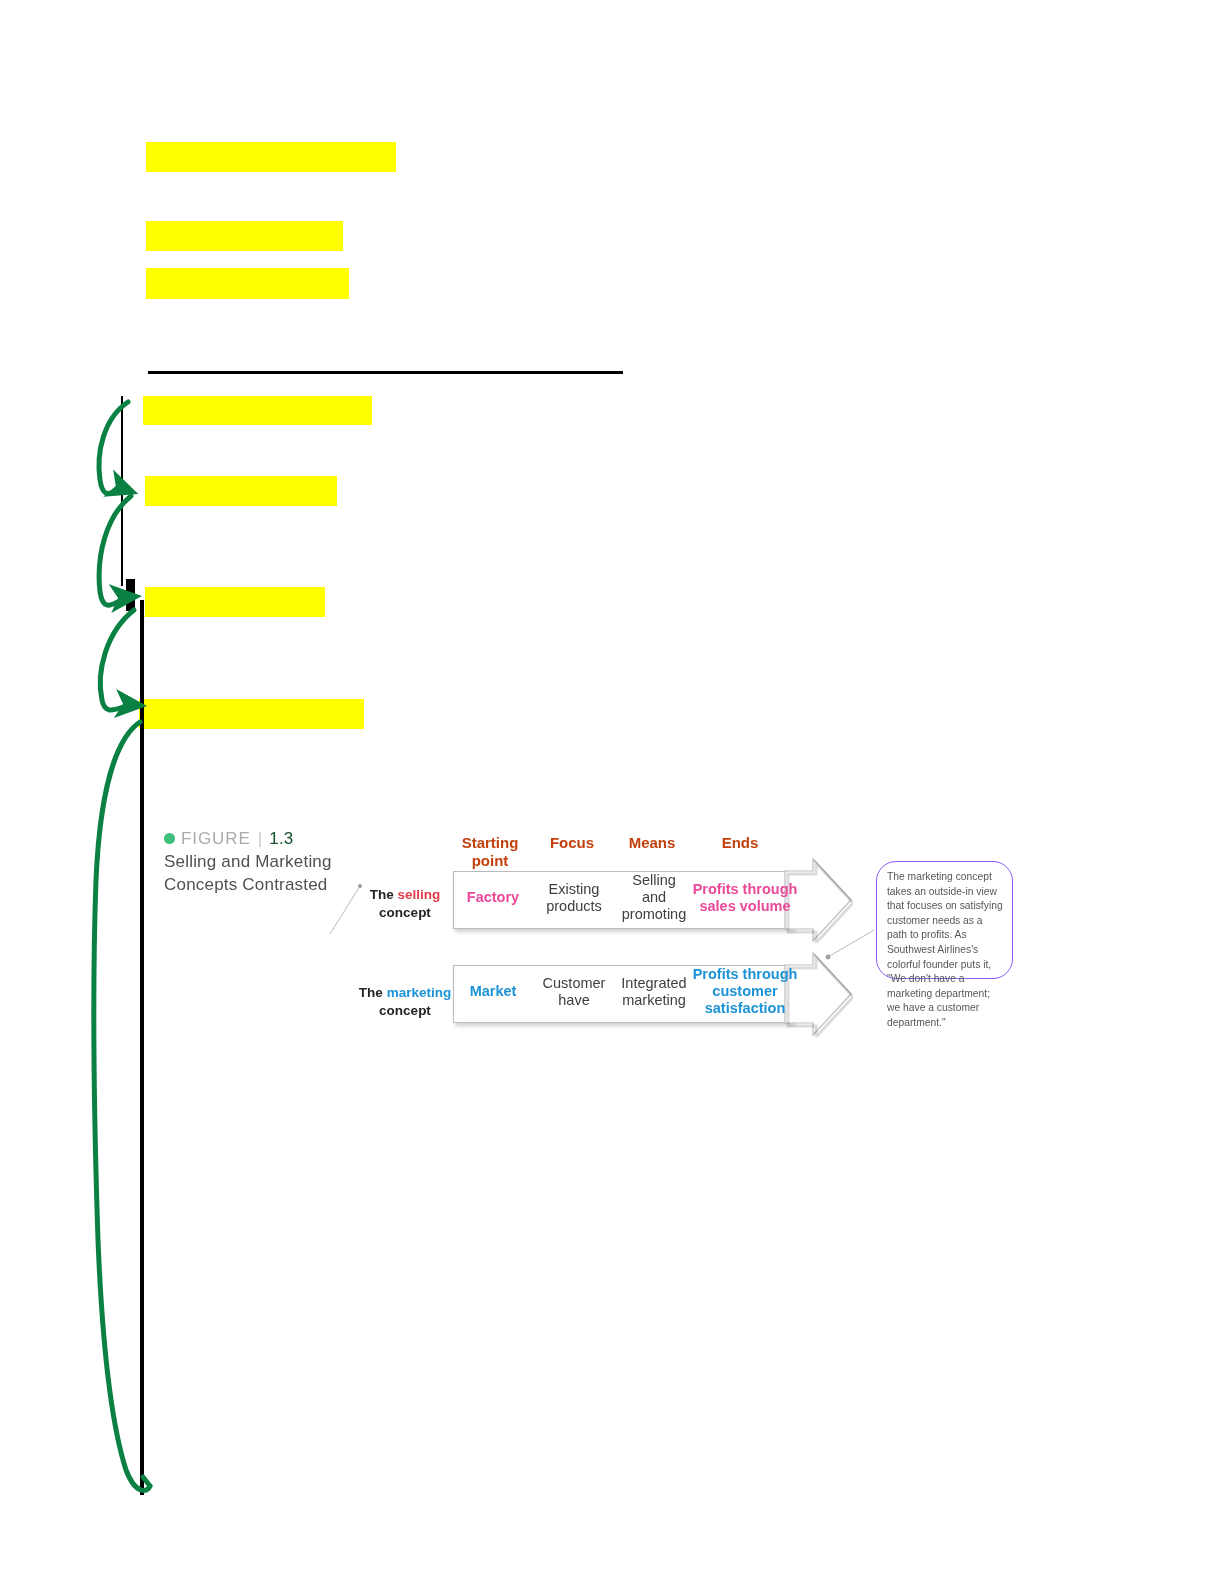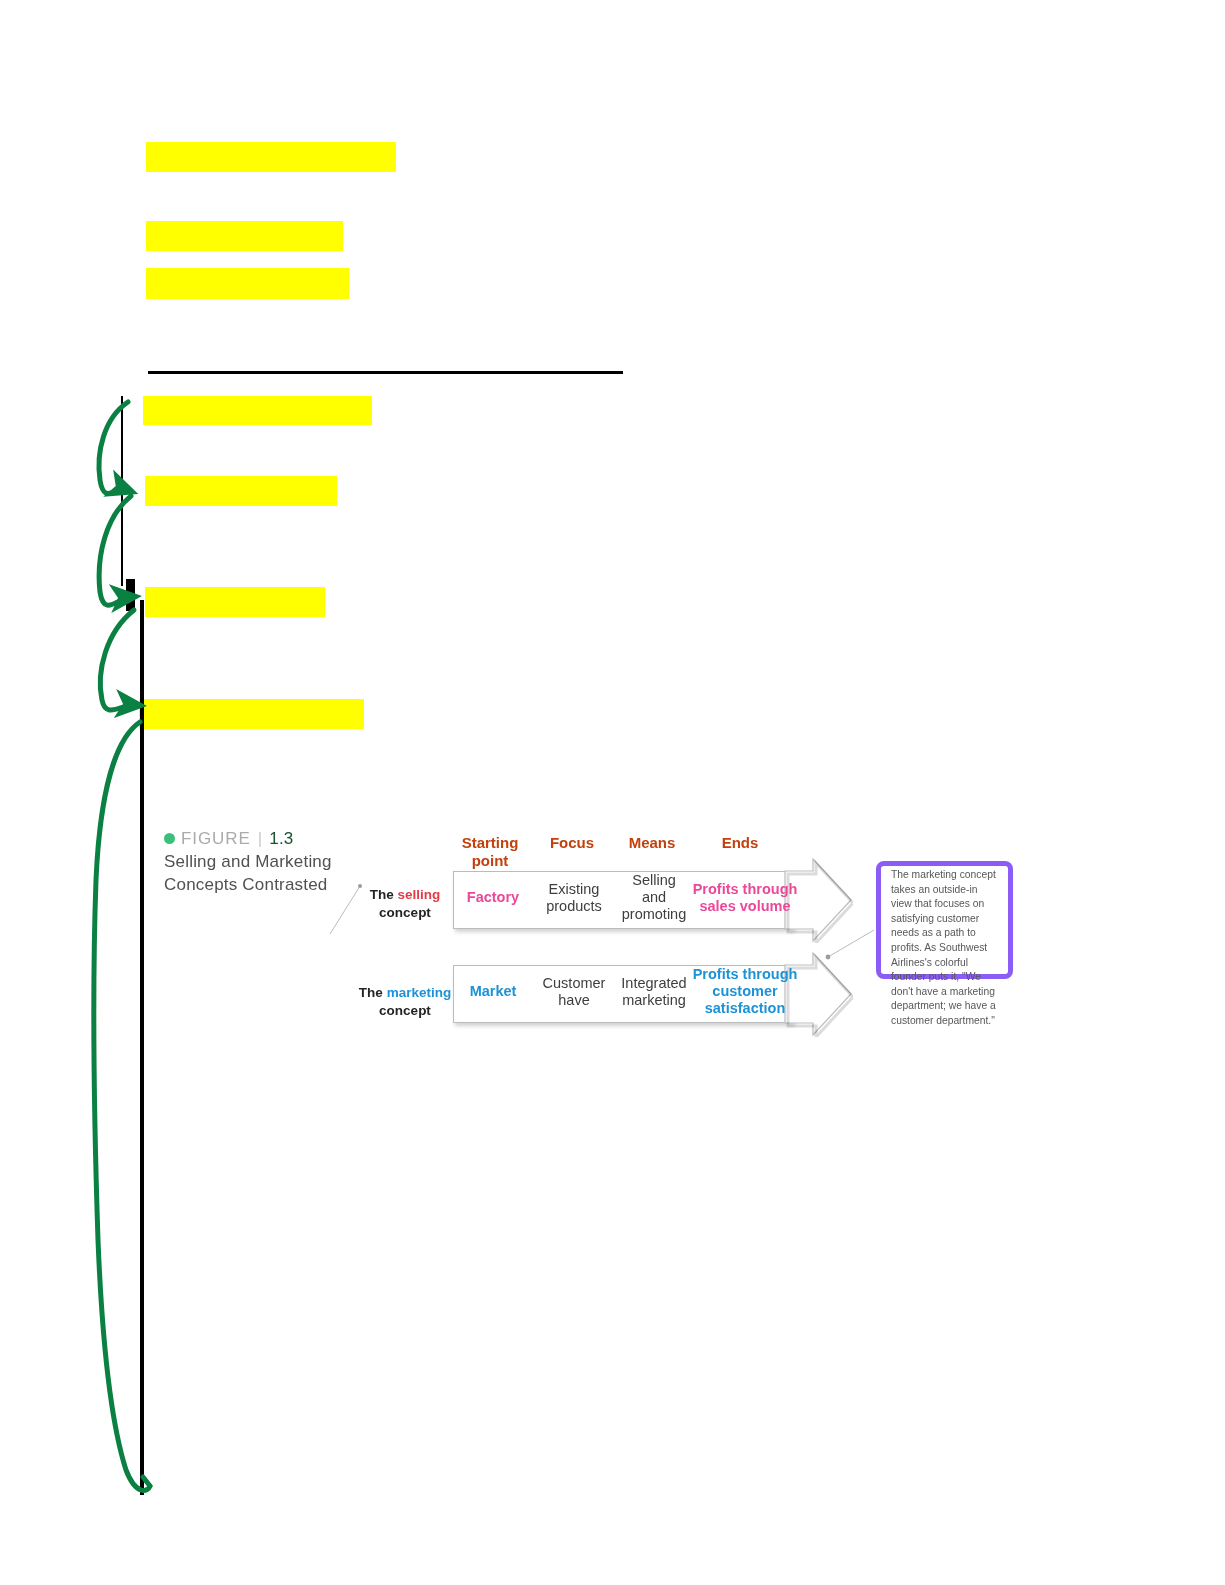--- a/index.html
+++ b/index.html
@@ -175,27 +175,27 @@
   .cell.last {
     font-weight: bold;
   }
   .red { color: #ec4899; }
   .blue { color: #1b93d6; }
 
   
   .callout {
     position: absolute;
     background: #ffffff;
-    border: 5px solid #8b5cf6;
-    border-radius: 8px;
+    border: 1px solid #8b5cf6;
+    border-radius: 20px;
     box-sizing: border-box;
     color: #55575a;
     font-size: 10.3px;
     line-height: 1.42;
-    padding: 2px 9px 7px 10px;
+    padding: 8px 9px 7px 10px;
   }
   .callout.left {
     left: 6px;
     top: 110px;
     width: 158px;
     height: 78px;
   }
   .callout.right {
     left: 712px;
     top: 41px;

